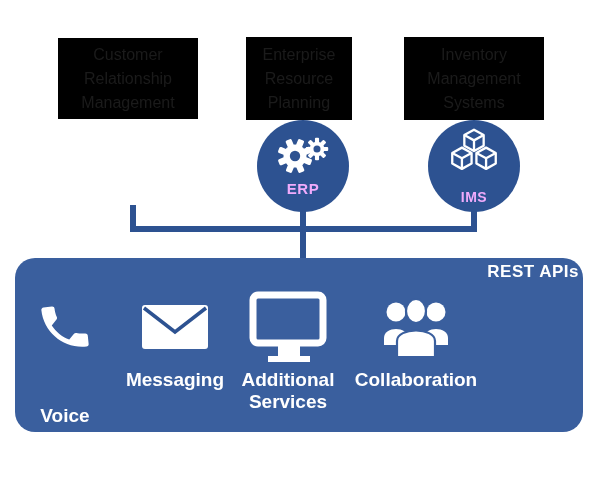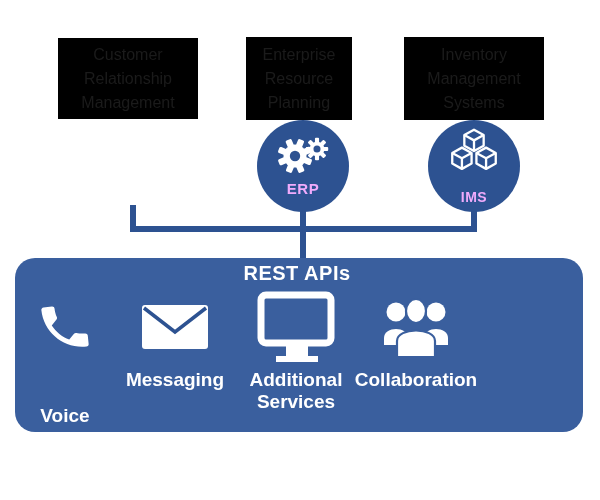--- a/index.html
+++ b/index.html
@@ -19,22 +19,22 @@
   }
   .node-label {
     color:#f0abfc; font-weight:bold; font-size:15px; margin-top:3px; letter-spacing:.5px;
   }
   .line { position:absolute; background:var(--node-blue,#2d5291); }
   .panel {
     position:absolute; left:15px; top:258px; width:568px; height:174px;
     background:var(--panel-blue,#3a5f9e); border-radius:20px;
   }
   .panel-title {
-    position:absolute; top:262px; left:15px; width:564px; text-align:center;
-    color:#fff; font-size:20px; font-weight:bold; letter-spacing:.5px;
+    position:absolute; top:262px; left:15px; width:564px; text-align:right;
+    color:#fff; font-size:17px; font-weight:bold; letter-spacing:.5px;
   }
   .api-item {
     position:absolute; top:294px; width:120px;
     display:flex; flex-direction:column; align-items:center;
   }
   .icon-box { height:66px; display:flex; align-items:center; justify-content:center; }
   .api-label {
     margin-top:9px; color:#fff; font-weight:bold; font-size:19px;
     text-align:center; line-height:1.15; white-space:pre-line;
   }
@@ -133,21 +133,21 @@
   <div class="api-item" style="left:115px;">
     <div class="icon-box">
       <svg width="68" height="48" viewBox="0 0 68 48">
         <rect x="1" y="2" width="66" height="44" rx="3" fill="#fff"></rect>
         <polyline points="3,5 34,29 65,5" fill="none" class="blue-stroke" stroke-width="3.5"></polyline>
       </svg>
     </div>
     <div class="api-label">Messaging</div>
   </div>
 
-  <div class="api-item" style="left:236px;">
+  <div class="api-item" style="left:228px;">
     <div class="icon-box">
       <svg width="80" height="72" viewBox="0 0 80 72">
         <rect x="5" y="4" width="70" height="48" rx="5" fill="none" stroke="#fff" stroke-width="7"></rect>
         <rect x="30" y="52" width="22" height="13" fill="#fff"></rect>
         <polygon points="20,65 62,65 62,71 20,71" fill="#fff"></polygon>
       </svg>
     </div>
     <div class="api-label">Additional
 Services</div>
   </div>

